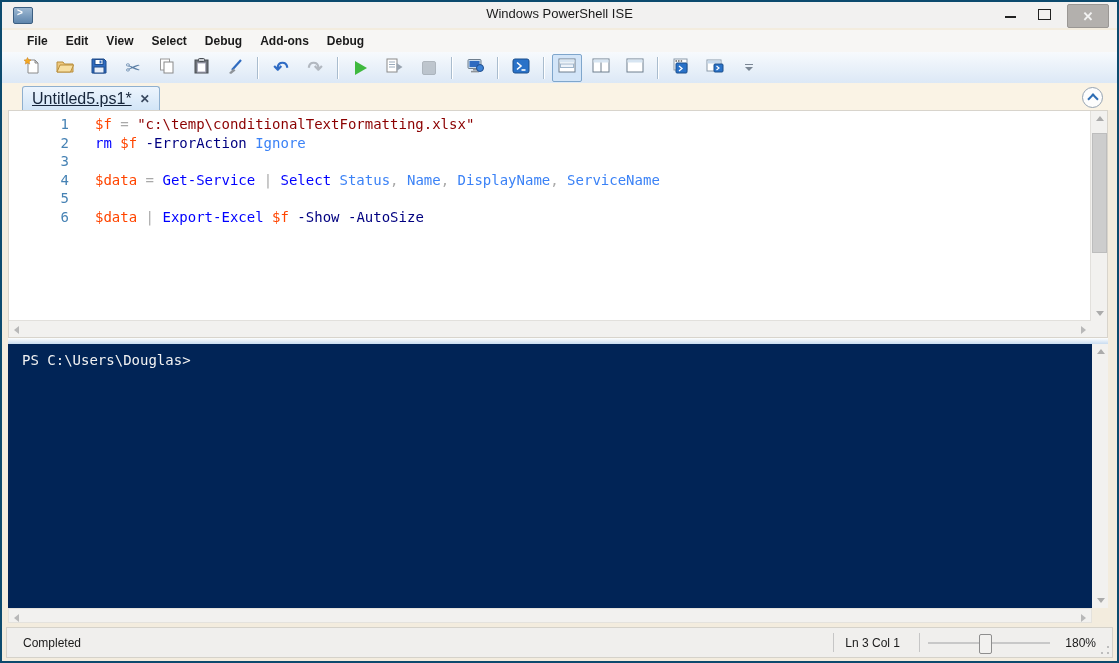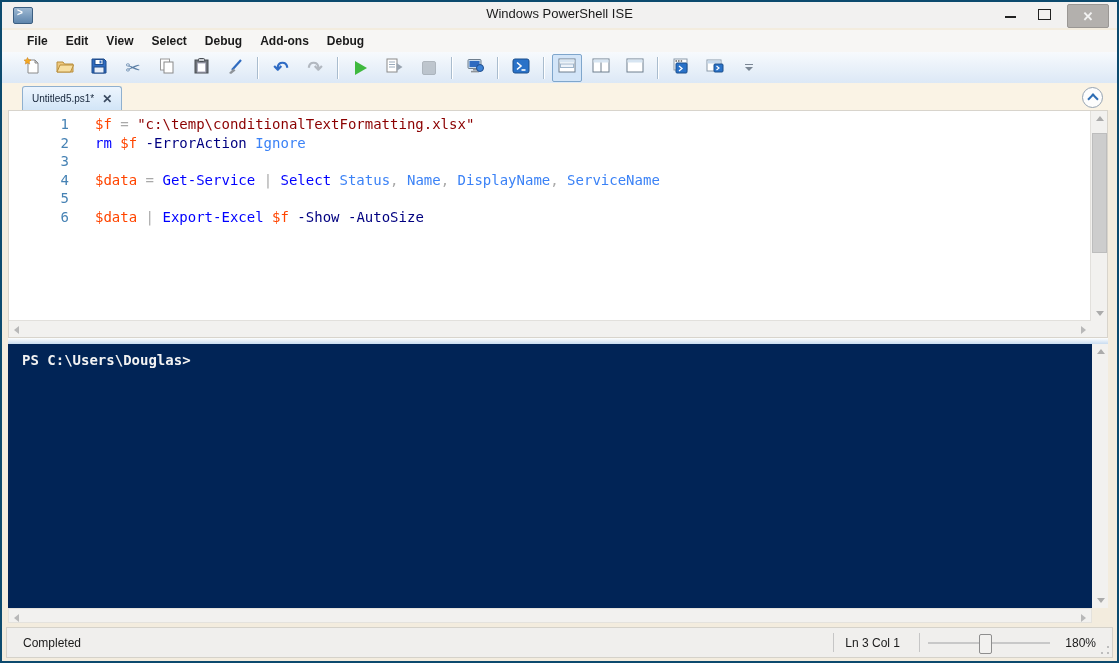--- a/index.html
+++ b/index.html
@@ -28,21 +28,21 @@
   .undo-g{color:#2F6BC4;font-weight:bold;}
   .redo-g{color:#B2B8C0;font-weight:bold;}
   .play{width:0;height:0;border-left:12px solid #3FB93F;border-top:7px solid transparent;border-bottom:7px solid transparent;}
   .stopsq{width:12px;height:12px;background:#9AA2AA;border:1px solid #7e868e;border-radius:2px;}
   .overflow{display:flex;flex-direction:column;align-items:center;}
   .overflow .bar{width:8px;height:1.5px;background:#7A8694;margin-bottom:2px;}
   .overflow .tri{width:0;height:0;border-top:4px solid #7A8694;border-left:4px solid transparent;border-right:4px solid transparent;}
   
   #tabstrip{position:absolute;left:0;top:81px;right:0;height:27px;background:#FAF3E5;}
   #tab1{position:absolute;left:20px;top:3px;height:23px;background:linear-gradient(#EDF5FD,#D2E5F7);border:1px solid #8FB0CF;border-bottom:none;border-radius:3px 3px 0 0;display:flex;align-items:center;padding:0 9px;}
-  #tab1 .tlabel{font-size:10px;color:#16253A;}
+  #tab1 .tlabel{font-size:16px;color:#16253A;text-decoration:underline;}
   #tab1 .tclose{font-size:12px;color:#3A4A60;font-weight:bold;margin-left:8px;}
   #pane-collapse{position:absolute;right:14px;top:4px;width:19px;height:19px;border:1px solid #95A3B2;border-radius:50%;background:#FDFDFD;display:flex;align-items:center;justify-content:center;}
   #pane-collapse .chev{width:6px;height:6px;border-left:2px solid #2E6DB4;border-top:2px solid #2E6DB4;transform:rotate(45deg);margin-top:3px;}
   
   #editor{position:absolute;left:6px;top:108px;width:1100px;height:228px;background:#fff;border:1px solid #D8D4CC;box-sizing:border-box;}
   #code-area{position:absolute;left:0;top:0;right:16px;bottom:16px;overflow:hidden;font-family:"DejaVu Sans Mono","Liberation Mono",monospace;font-size:14px;line-height:18.5px;padding-top:4px;}
   .cline{display:flex;white-space:pre;}
   .lnum{width:60px;text-align:right;color:#4682B4;flex:0 0 60px;}
   .ltext{margin-left:26px;color:#000;}
   .tk-variable{color:#FF4500;}
@@ -59,21 +59,21 @@
   .arr{position:absolute;width:0;height:0;}
   .arr.up{left:5px;top:5px;border-bottom:5px solid #ABABAB;border-left:4px solid transparent;border-right:4px solid transparent;}
   .arr.down{left:5px;bottom:5px;border-top:5px solid #ABABAB;border-left:4px solid transparent;border-right:4px solid transparent;}
   .arr.left{left:5px;top:5px;border-right:5px solid #B8B8B8;border-top:4px solid transparent;border-bottom:4px solid transparent;}
   .arr.right{right:5px;top:5px;border-left:5px solid #B8B8B8;border-top:4px solid transparent;border-bottom:4px solid transparent;}
   #ed-thumb{position:absolute;left:1px;top:22px;width:13px;height:118px;background:#CDCDCD;border:1px solid #BDBDBD;}
   
   #splitter{position:absolute;left:6px;top:336px;width:1100px;height:6px;background:linear-gradient(#FDFDFD,#C9DCF0);}
   
   #console{position:absolute;left:6px;top:342px;width:1100px;height:264px;box-sizing:border-box;}
-  #console-main{position:absolute;left:0;top:0;right:16px;bottom:0;background:#012456;font-weight:bold;}
+  #console-main{position:absolute;left:0;top:0;right:16px;bottom:0;background:#012456;}
   #console-prompt{font-family:"DejaVu Sans Mono","Liberation Mono",monospace;font-size:14px;color:#F2F2F2;padding:8px 0 0 14px;white-space:pre;}
   #console-vscroll{position:absolute;right:0;top:0;bottom:0;width:16px;background:#F2F1EF;}
   #console-hscroll{position:absolute;left:6px;top:606px;width:1084px;height:15px;background:#F2F1EF;border:1px solid #E4E2DD;box-sizing:border-box;}
   
   #statusbar{position:absolute;left:4px;right:4px;top:625px;height:31px;background:#F0EFED;border:1px solid #D5D2CA;box-sizing:border-box;}
   #status-left{position:absolute;left:16px;top:8px;font-size:12px;color:#1a1a1a;}
   .ssep{position:absolute;top:5px;width:1px;height:19px;background:#C6C6C6;}
   #ssep1{right:278px;}
   #ssep2{right:192px;}
   #status-pos{position:absolute;right:212px;top:8px;font-size:12px;color:#1a1a1a;}

